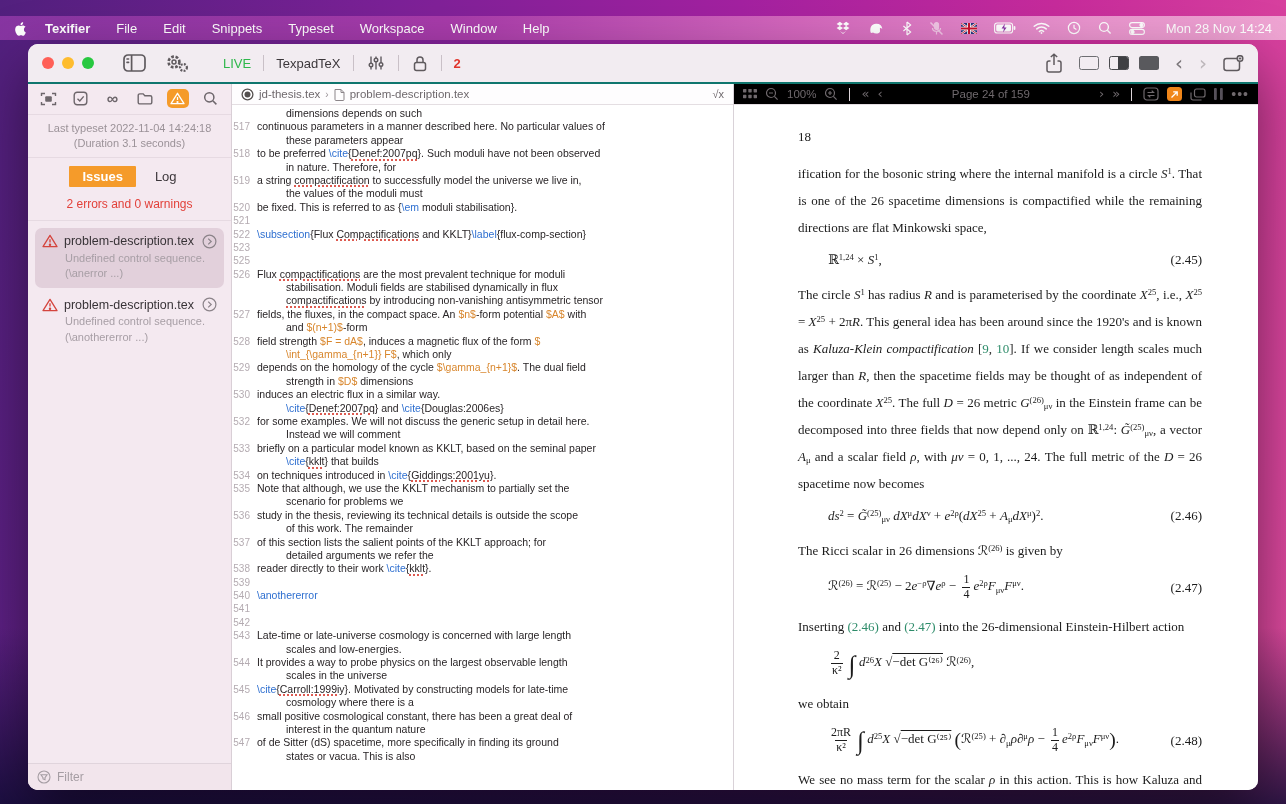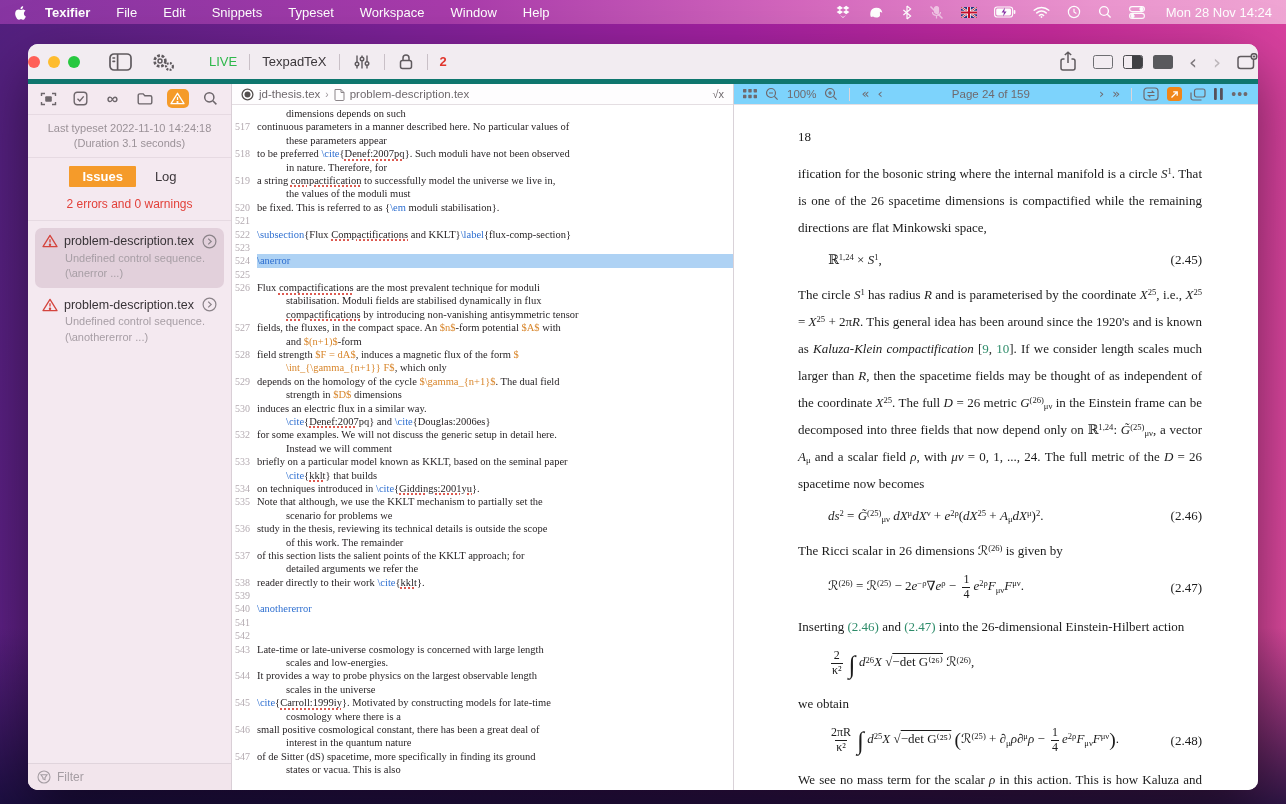--- a/index.html
+++ b/index.html
@@ -7,33 +7,33 @@
   body {
     font-family:"Liberation Sans","DejaVu Sans",sans-serif;
     background:
       linear-gradient(to bottom, rgba(20,10,60,0) 78%, rgba(16,12,54,.85) 100%),
       linear-gradient(100deg,#52207e 0%,#7c2197 28%,#a321a0 52%,#c62b9b 74%,#e24da0 100%);
     position:relative; color:#222;
   }
   svg { display:block; }
 
   
-  .menubar{position:absolute;top:0;left:0;right:0;height:24px;display:flex;align-items:center;
+  .menubar{position:absolute;top:16px;left:0;right:0;height:24px;display:flex;align-items:center;
     padding:0 14px;color:#fff;font-size:13px;
     background:linear-gradient(90deg,rgba(140,55,165,.92) 0%,rgba(172,62,172,.9) 35%,rgba(216,110,192,.9) 62%,rgba(238,160,212,.9) 85%,rgba(242,176,217,.9) 100%);}
   .menus{display:flex;align-items:center;gap:26px;margin-left:18px;}
   .menus .app{font-weight:bold;}
   .mb-status{margin-left:auto;display:flex;align-items:center;gap:17px;}
   .mb-clock{margin-left:4px;font-size:13px;}
   .mi{display:inline-flex;align-items:center;}
 
   
   .window{position:absolute;left:28px;top:44px;width:1230px;height:746px;border-radius:10px;
     overflow:hidden;box-shadow:0 25px 60px rgba(0,0,0,.5);display:flex;flex-direction:column;background:#fff;}
-  .titlebar{height:40px;background:#f2ecf1;border-bottom:5px solid #0f766e;display:flex;align-items:center;padding:0 0;flex:none;}
+  .titlebar{height:40px;background:#f2ecf1;border-bottom:2px solid #0f766e;display:flex;align-items:center;padding:0 14px;flex:none;}
   .traffic{display:flex;gap:8px;margin-right:20px;}
   .dot{width:12px;height:12px;border-radius:50%;}
   .dot.r{background:#ff5f57;} .dot.y{background:#febc2e;} .dot.g{background:#28c840;}
   .tb-btn{display:inline-flex;align-items:center;justify-content:center;margin:0 9px;}
   .live{color:#2fb84c;font-size:13px;font-weight:500;margin-left:24px;}
   .tb-sep{width:1px;height:16px;background:#c9c0c7;margin:0 12px;}
   .engine{font-size:13px;color:#3c373b;}
   .err-badge{color:#e0352c;font-weight:700;font-size:13px;}
   .tb-right{margin-left:auto;display:flex;align-items:center;gap:16px;}
   .layout-btns{display:flex;align-items:center;gap:10px;}
@@ -68,33 +68,33 @@
   .issue-detail{color:#a79ea5;font-size:11px;margin-left:23px;line-height:1.4;margin-top:2px;}
   .filterbar{height:27px;flex:none;border-top:1px solid #e0d4dc;display:flex;align-items:center;gap:6px;padding:0 9px;background:#f2e5ec;}
   .filter-input{border:none;outline:none;background:transparent;font-size:12px;color:#5a5458;width:150px;font-family:inherit;}
   .filter-input::placeholder{color:#a59da3;}
 
   
   .editor{width:502px;flex:none;background:#fff;border-right:1px solid #d9d2d8;display:flex;flex-direction:column;}
   .ed-tabbar{height:21px;flex:none;border-bottom:1px solid #e4dee2;display:flex;align-items:center;gap:5px;padding:0 9px;font-size:11.5px;color:#6f696d;background:#fefdfe;}
   .crumb-sep{color:#9b9499;font-size:10px;}
   .ed-tab-right{margin-left:auto;color:#6f696d;font-size:11px;}
-  .code{flex:1;overflow:hidden;font-family:Liberation Serif, serif;font-size:10.5px;padding-top:2px;}
+  .code{flex:1;overflow:hidden;font-family:Liberation Sans, sans-serif;font-size:10.5px;padding-top:2px;}
   .code-row{display:flex;height:13.4px;line-height:13.4px;white-space:pre;}
   .gutter{flex:none;width:25px;text-align:right;padding-right:7px;color:#b4abb1;font-size:10px;}
   .code-text{flex:1;color:#292527;}
   .code-text.wrap{padding-left:29px;}
   .row-hl .code-text{background:#aed2f4;}
   .tok-c{color:#2e6fd0;}
   .tok-m{color:#d8862c;}
   .tok-sp{text-decoration:underline dotted #dd5a50 1.5px;text-underline-offset:2px;}
 
   
   .pdf{flex:1;background:#fff;display:flex;flex-direction:column;min-width:0;}
-  .pdf-toolbar{height:21px;flex:none;border-bottom:1px solid #e4dee2;display:flex;align-items:center;padding:0 9px;gap:8px;font-size:11.5px;color:#6f696d;background:#7dd3fc;}
+  .pdf-toolbar{height:21px;flex:none;border-bottom:1px solid #e4dee2;display:flex;align-items:center;padding:0 9px;gap:8px;font-size:11.5px;color:#6f696d;background:#000000;}
   .pt-sep{width:1px;height:13px;background:#ddd5da;margin:0 3px;}
   .pt-page{flex:1;text-align:center;color:#6f696d;}
   .pt-ch{font-size:13px;color:#6f696d;line-height:10px;font-family:"DejaVu Sans",sans-serif;}
   .jump-btn{width:15px;height:14px;background:#f08619;border-radius:3.5px;display:flex;align-items:center;justify-content:center;}
   .pt-ellipsis{font-size:14px;letter-spacing:1px;color:#6f696d;line-height:6px;}
   .pdf-page{flex:1;overflow:hidden;padding:25px 56px 0 64px;
     font-family:"Liberation Serif","DejaVu Serif","DejaVu Sans",serif;
     font-size:13px;line-height:27px;color:#1b1b1b;text-align:justify;}
   .pdf-pagenum{line-height:13px;margin-bottom:17px;}
   .pdf-para{margin-bottom:9px;}
@@ -304,21 +304,21 @@
             </svg>
         </span>
         <span class="sb-ic">
           <svg width="15" height="15" viewBox="0 0 15 15" fill="none" stroke="#6d666b" stroke-width="1.5">
               <circle cx="6.3" cy="6.3" r="4.6"></circle>
               <line x1="9.8" y1="9.8" x2="13.4" y2="13.4"></line>
             </svg>
         </span>
       </div>
       <div class="sb-typeset">
-        <div>Last typeset 2022-11-10 14:24:18</div>
+        <div>Last typeset 2022-11-04 14:24:18</div>
         <div>(Duration 3.1 seconds)</div>
       </div>
       <div class="sb-tabs">
         <span class="sb-tab active">Issues</span>
         <span class="sb-tab">Log</span>
       </div>
       <div class="sb-summary">2 errors and 0 warnings</div>
 
       <div class="issues">
         <div class="issue sel">
@@ -402,21 +402,20 @@
           <div class="code-row"><span class="gutter">517</span><span class="code-text"><span class="tok-p">continuous parameters in a manner described here. No particular values of</span></span></div>
           <div class="code-row"><span class="gutter"></span><span class="code-text wrap"><span class="tok-p">these parameters appear</span></span></div>
           <div class="code-row"><span class="gutter">518</span><span class="code-text"><span class="tok-p">to be preferred </span><span class="tok-c">\cite</span><span class="tok-p">{</span><span class="tok-sp">Denef:2007pq</span><span class="tok-p">}. Such moduli have not been observed</span></span></div>
           <div class="code-row"><span class="gutter"></span><span class="code-text wrap"><span class="tok-p">in nature. Therefore, for</span></span></div>
           <div class="code-row"><span class="gutter">519</span><span class="code-text"><span class="tok-p">a string </span><span class="tok-sp">compactification</span><span class="tok-p"> to successfully model the universe we live in,</span></span></div>
           <div class="code-row"><span class="gutter"></span><span class="code-text wrap"><span class="tok-p">the values of the moduli must</span></span></div>
           <div class="code-row"><span class="gutter">520</span><span class="code-text"><span class="tok-p">be fixed. This is referred to as {</span><span class="tok-c">\em</span><span class="tok-p"> moduli stabilisation}.</span></span></div>
           <div class="code-row"><span class="gutter">521</span><span class="code-text"></span></div>
           <div class="code-row"><span class="gutter">522</span><span class="code-text"><span class="tok-c">\subsection</span><span class="tok-p">{Flux </span><span class="tok-sp">Compactifications</span><span class="tok-p"> and KKLT}</span><span class="tok-c">\label</span><span class="tok-p">{flux-comp-section}</span></span></div>
           <div class="code-row"><span class="gutter">523</span><span class="code-text"></span></div>
-          <div class="code-row row-hl"><span class="gutter">524</span><span class="code-text"><span class="tok-c">\anerror</span></span></div>
           <div class="code-row"><span class="gutter">525</span><span class="code-text"></span></div>
           <div class="code-row"><span class="gutter">526</span><span class="code-text"><span class="tok-p">Flux </span><span class="tok-sp">compactifications</span><span class="tok-p"> are the most prevalent technique for moduli</span></span></div>
           <div class="code-row"><span class="gutter"></span><span class="code-text wrap"><span class="tok-p">stabilisation. Moduli fields are stabilised dynamically in flux</span></span></div>
           <div class="code-row"><span class="gutter"></span><span class="code-text wrap"><span class="tok-sp">compactifications</span><span class="tok-p"> by introducing non-vanishing antisymmetric tensor</span></span></div>
           <div class="code-row"><span class="gutter">527</span><span class="code-text"><span class="tok-p">fields, the fluxes, in the compact space. An </span><span class="tok-m">$n$</span><span class="tok-p">-form potential </span><span class="tok-m">$A$</span><span class="tok-p"> with</span></span></div>
           <div class="code-row"><span class="gutter"></span><span class="code-text wrap"><span class="tok-p">and </span><span class="tok-m">$(n+1)$</span><span class="tok-p">-form</span></span></div>
           <div class="code-row"><span class="gutter">528</span><span class="code-text"><span class="tok-p">field strength </span><span class="tok-m">$F = dA$</span><span class="tok-p">, induces a magnetic flux of the form </span><span class="tok-m">$</span></span></div>
           <div class="code-row"><span class="gutter"></span><span class="code-text wrap"><span class="tok-m">\int_{\gamma_{n+1}} F$</span><span class="tok-p">, which only</span></span></div>
           <div class="code-row"><span class="gutter">529</span><span class="code-text"><span class="tok-p">depends on the homology of the cycle </span><span class="tok-m">$\gamma_{n+1}$</span><span class="tok-p">. The dual field</span></span></div>
           <div class="code-row"><span class="gutter"></span><span class="code-text wrap"><span class="tok-p">strength in </span><span class="tok-m">$D$</span><span class="tok-p"> dimensions</span></span></div>

